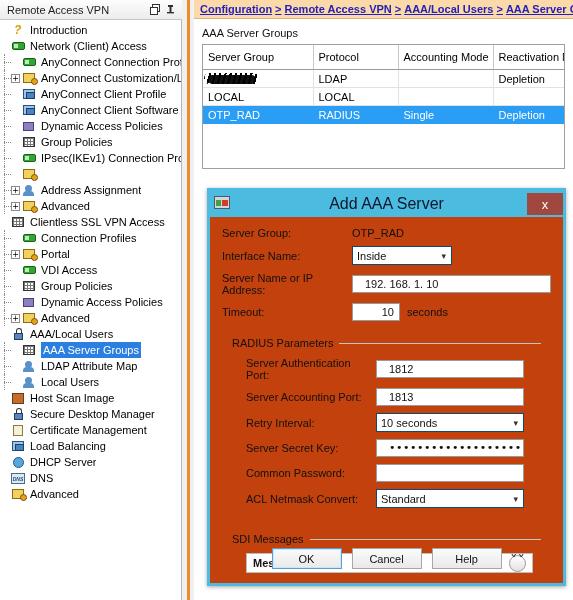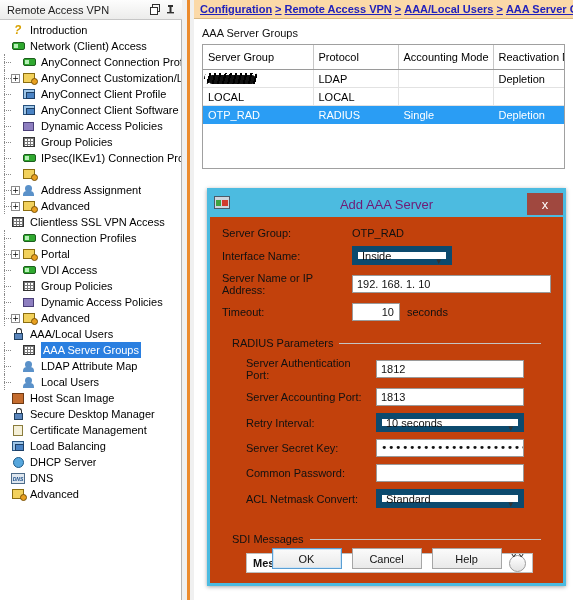--- a/index.html
+++ b/index.html
@@ -269,22 +269,22 @@
     position: relative;
     flex: 0 0 auto;
   }
   #dlg-app-icon .a { position:absolute; left:0; top:0; width:16px; height:13px; background:#cfd6de; border:1px solid #4b5a68; box-sizing:border-box;}
   #dlg-app-icon .b { position:absolute; left:2px; top:4px; width:5px; height:6px; background:#3fa23f;}
   #dlg-app-icon .c { position:absolute; left:8px; top:4px; width:6px; height:6px; background:#d23b2e;}
   #dlg-title-text {
     position: absolute;
     left: 0; right: 0;
     text-align: center;
-    font-size: 13px;
-    color: #701a75;
+    font-size: 16px;
+    color: #0f172a;
     pointer-events: none;
   }
   #dlg-close {
     margin-left: auto;
     width: 36px; height: 22px;
     background: #a0483f;
     color: #ffffff;
     font-size: 13px;
     display: flex;
     align-items: center;
@@ -309,27 +309,27 @@
   .flabel { color: #111; }
   .lw1 { width: 130px; flex: 0 0 auto; }
   .lw2 { width: 144px; flex: 0 0 auto; padding-left: 14px; box-sizing: border-box; }
   .finput {
     border: 1px solid #9a9a9a;
     background: #ffffff;
     height: 18px;
     box-sizing: border-box;
     font-size: 11px;
     font-family: "Liberation Sans", sans-serif;
-    padding: 0 4px;
+    padding: 0 12px;
     color: #111;
     outline: none;
   }
   .finput.num { text-align: right; width: 48px; padding-right: 5px; }
   .fselect {
-    border: 6px solid #0c4a6e;
+    border: 1px solid #0c4a6e;
     background: #ffffff;
     height: 19px;
     box-sizing: border-box;
     font-size: 11px;
     display: flex;
     align-items: center;
     padding: 0 4px;
     position: relative;
     color: #111;
   }

